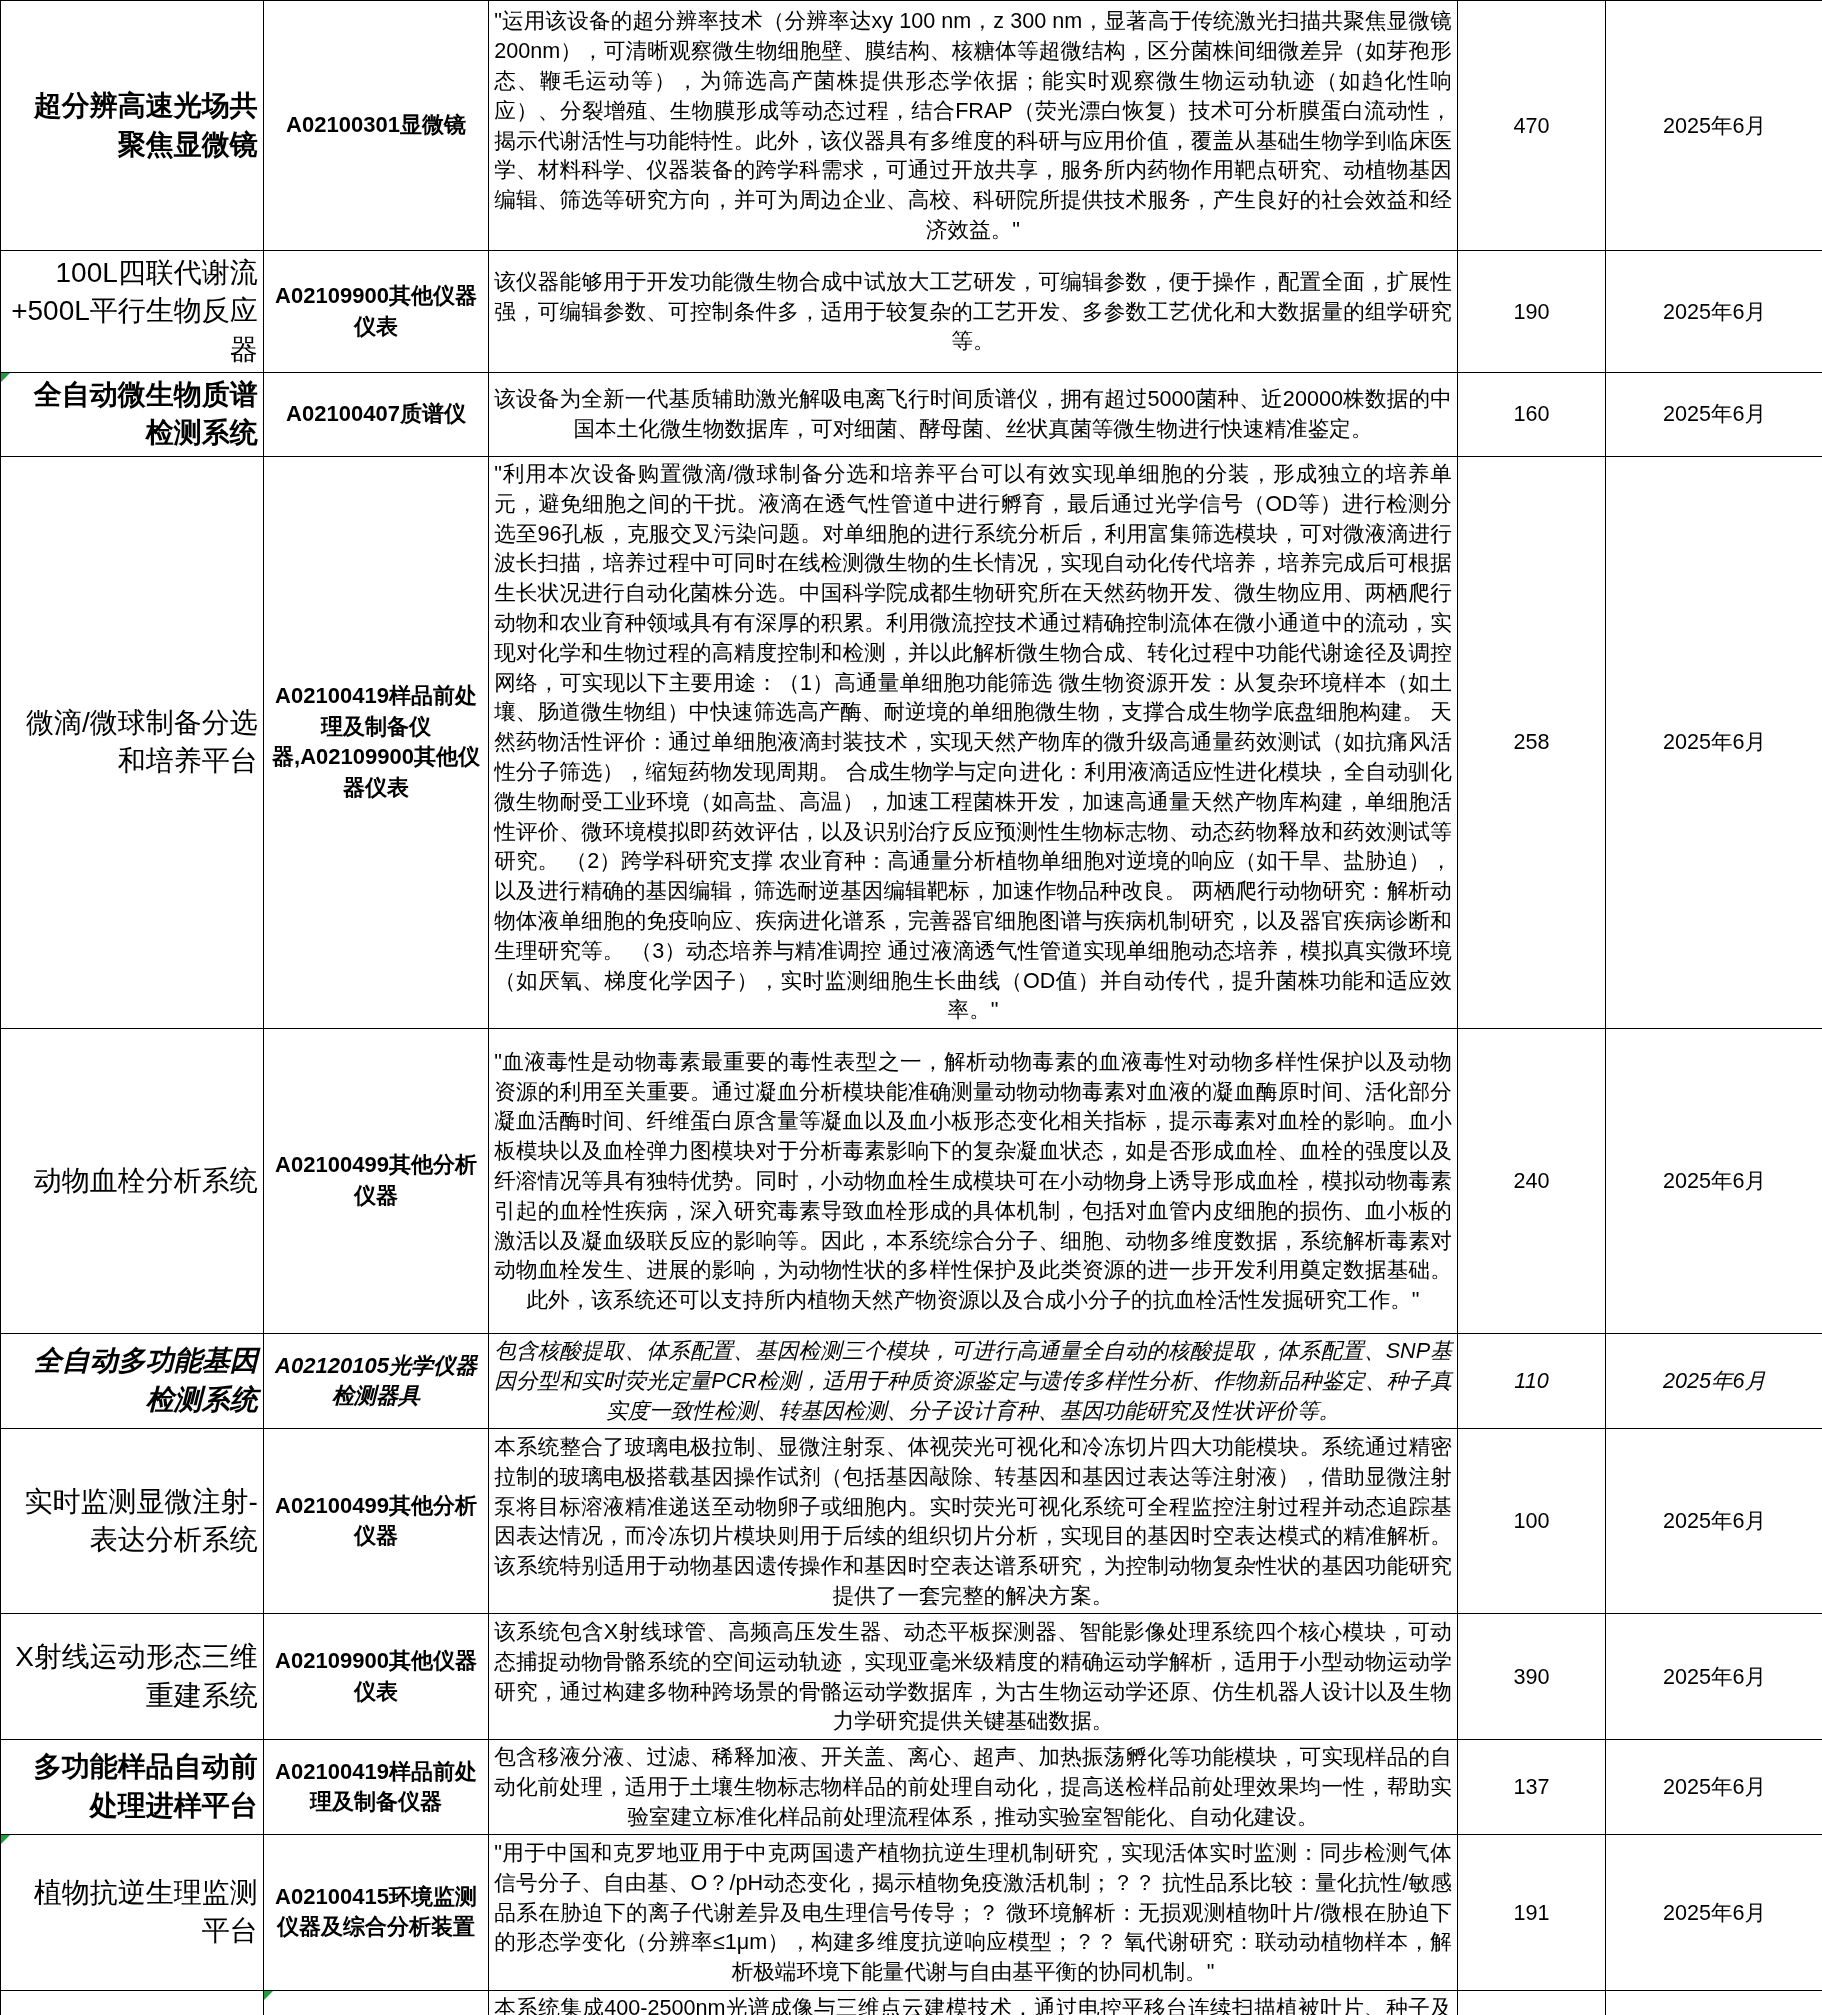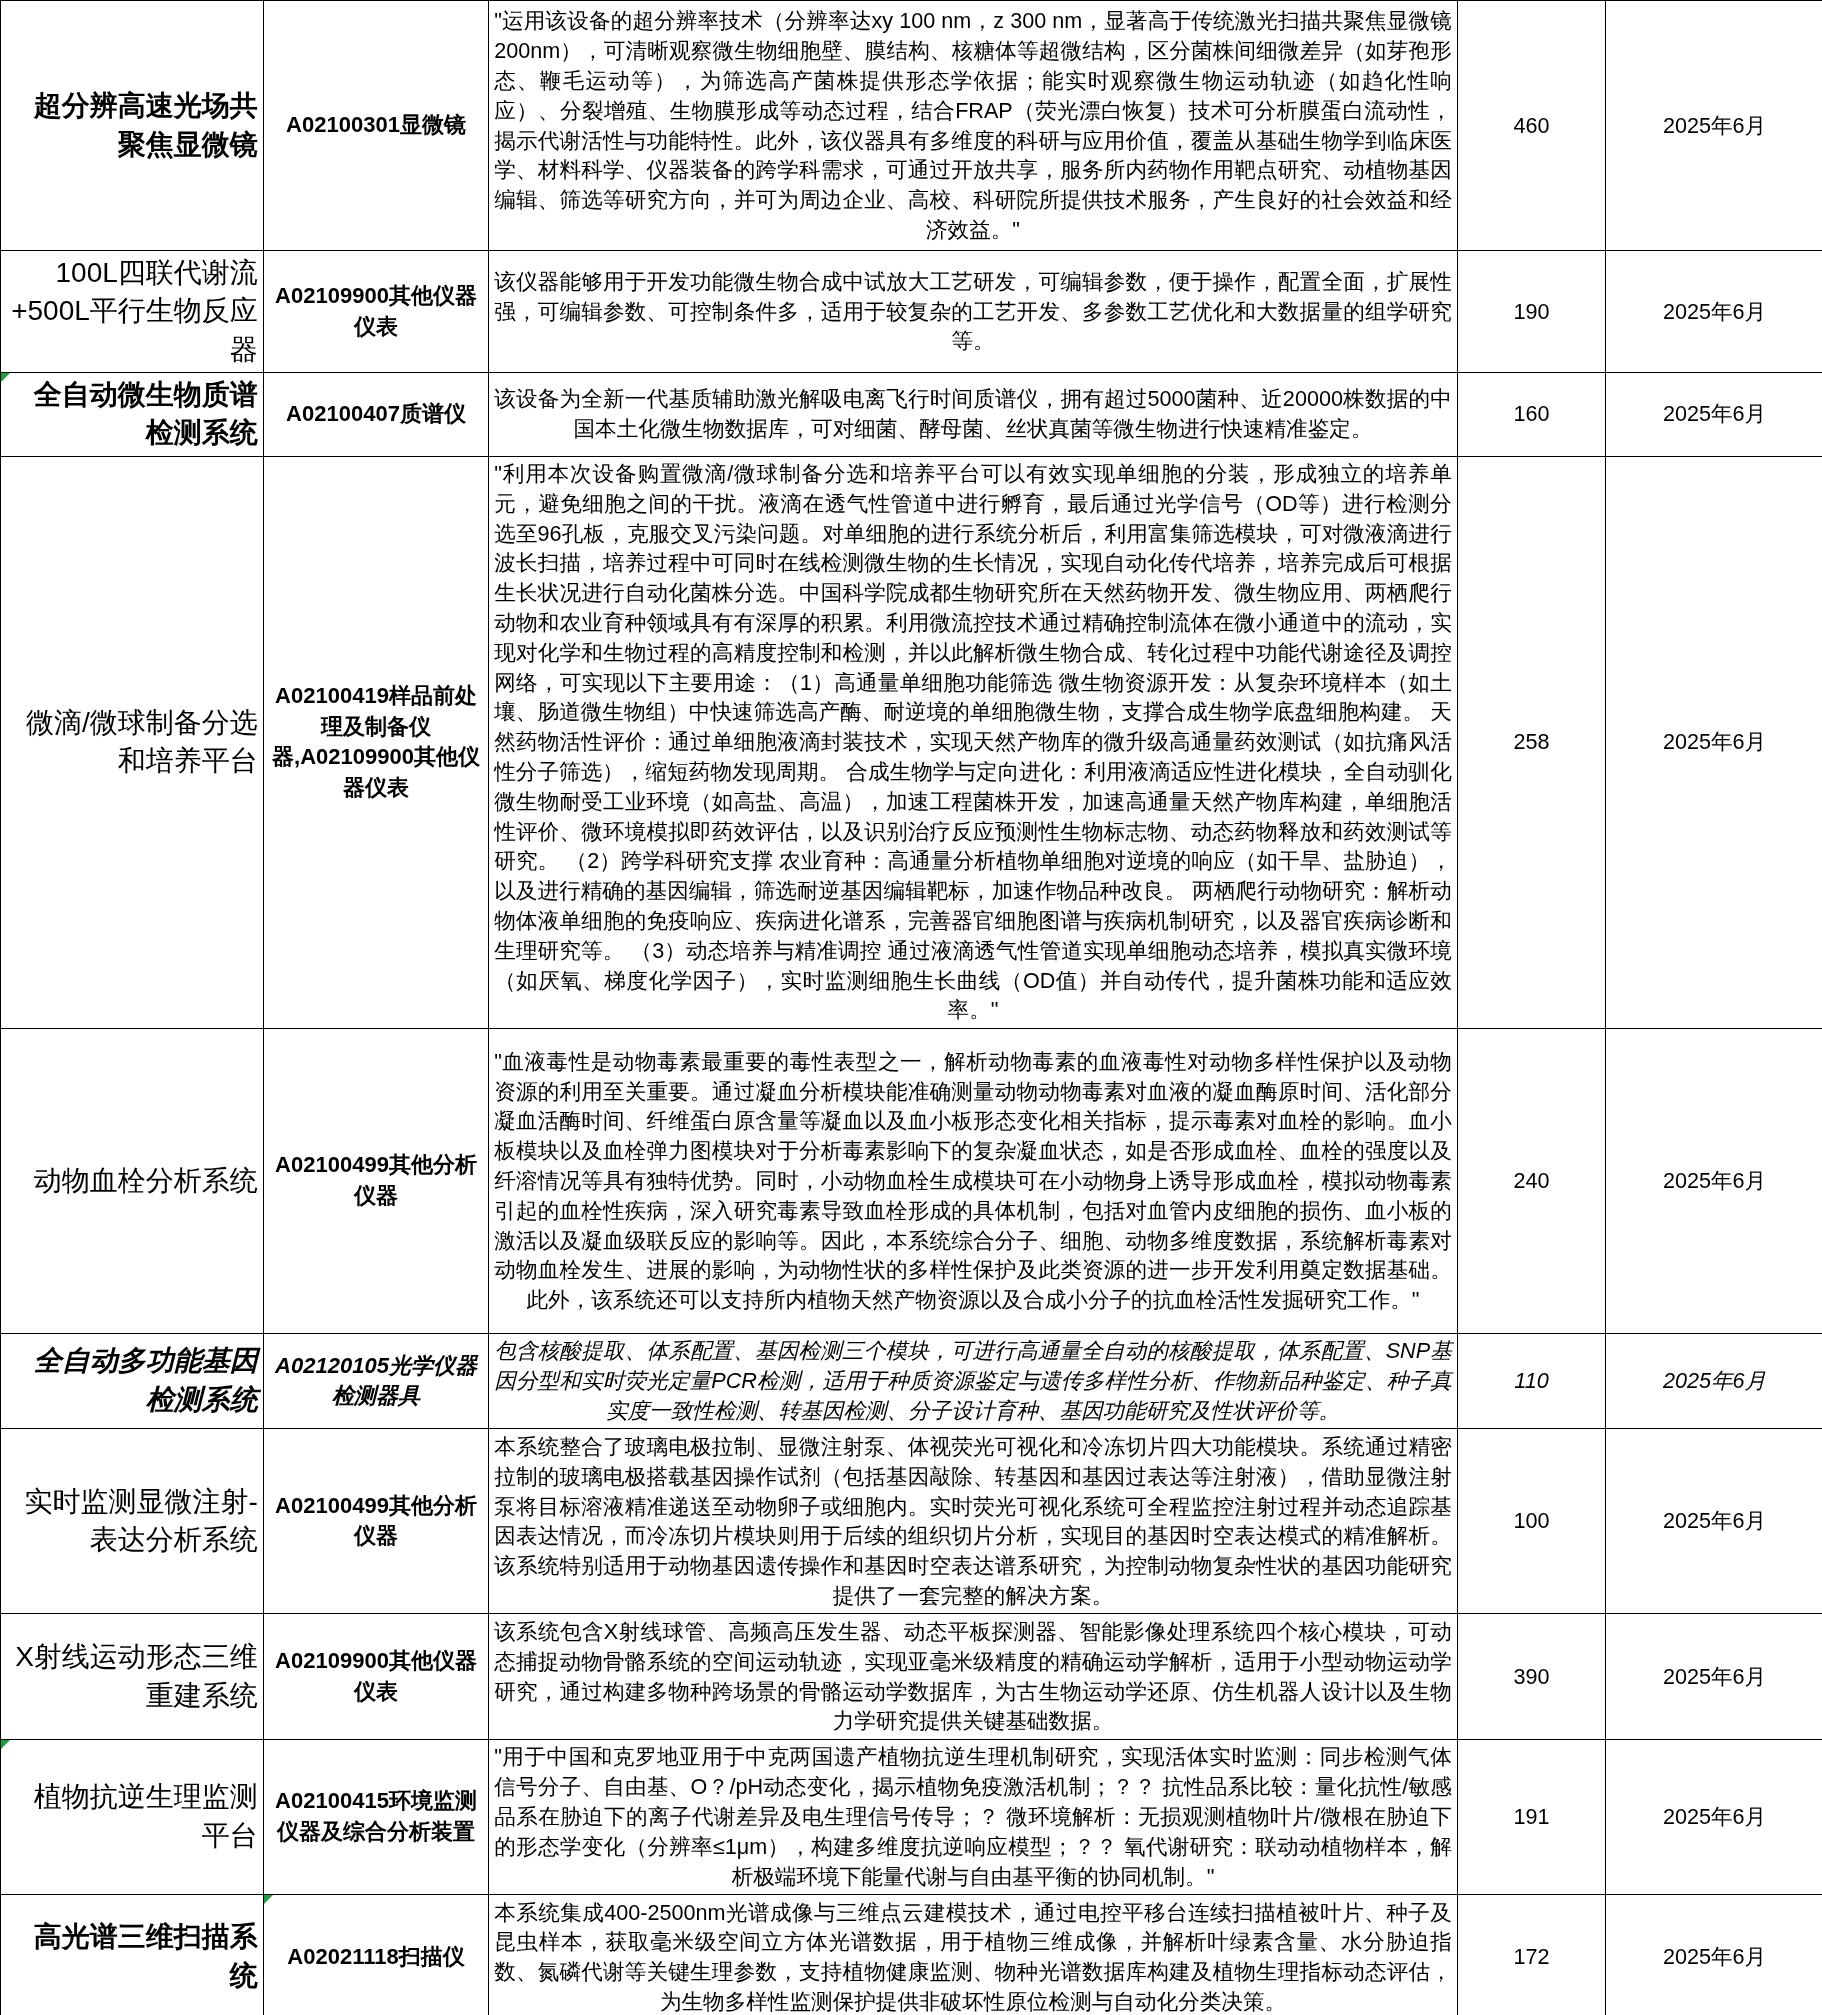--- a/index.html
+++ b/index.html
@@ -24,21 +24,21 @@
     <col style="width:225px">
     <col style="width:969px">
     <col style="width:148px">
     <col style="width:218px">
   </colgroup>
   <tbody id="table-body">
       <tr class="bold" style="height: 250px;">
         <td class="name">超分辨高速光场共聚焦显微镜</td>
         <td class="code">A02100301显微镜</td>
         <td class="desc">"运用该设备的超分辨率技术（分辨率达xy 100 nm，z 300 nm，显著高于传统激光扫描共聚焦显微镜200nm），可清晰观察微生物细胞壁、膜结构、核糖体等超微结构，区分菌株间细微差异（如芽孢形态、鞭毛运动等），为筛选高产菌株提供形态学依据；能实时观察微生物运动轨迹（如趋化性响应）、分裂增殖、生物膜形成等动态过程，结合FRAP（荧光漂白恢复）技术可分析膜蛋白流动性，揭示代谢活性与功能特性。此外，该仪器具有多维度的科研与应用价值，覆盖从基础生物学到临床医学、材料科学、仪器装备的跨学科需求，可通过开放共享，服务所内药物作用靶点研究、动植物基因编辑、筛选等研究方向，并可为周边企业、高校、科研院所提供技术服务，产生良好的社会效益和经济效益。"</td>
-        <td class="qty">460</td>
+        <td class="qty">470</td>
         <td class="date">2025年6月</td>
       </tr>
       <tr style="height: 83px;">
         <td class="name">100L四联代谢流+500L平行生物反应器</td>
         <td class="code">A02109900其他仪器仪表</td>
         <td class="desc">该仪器能够用于开发功能微生物合成中试放大工艺研发，可编辑参数，便于操作，配置全面，扩展性强，可编辑参数、可控制条件多，适用于较复杂的工艺开发、多参数工艺优化和大数据量的组学研究等。</td>
         <td class="qty">190</td>
         <td class="date">2025年6月</td>
       </tr>
       <tr class="bold" style="height: 59px;">
@@ -76,20 +76,27 @@
         <td class="qty">100</td>
         <td class="date">2025年6月</td>
       </tr>
       <tr style="height: 119px;">
         <td class="name">X射线运动形态三维重建系统</td>
         <td class="code">A02109900其他仪器仪表</td>
         <td class="desc">该系统包含X射线球管、高频高压发生器、动态平板探测器、智能影像处理系统四个核心模块，可动态捕捉动物骨骼系统的空间运动轨迹，实现亚毫米级精度的精确运动学解析，适用于小型动物运动学研究，通过构建多物种跨场景的骨骼运动学数据库，为古生物运动学还原、仿生机器人设计以及生物力学研究提供关键基础数据。</td>
         <td class="qty">390</td>
         <td class="date">2025年6月</td>
       </tr>
+      <tr class="bold" style="height: 86px;">
+        <td class="name">多功能样品自动前处理进样平台</td>
+        <td class="code">A02100419样品前处理及制备仪器</td>
+        <td class="desc">包含移液分液、过滤、稀释加液、开关盖、离心、超声、加热振荡孵化等功能模块，可实现样品的自动化前处理，适用于土壤生物标志物样品的前处理自动化，提高送检样品前处理效果均一性，帮助实验室建立标准化样品前处理流程体系，推动实验室智能化、自动化建设。</td>
+        <td class="qty">137</td>
+        <td class="date">2025年6月</td>
+      </tr>
       <tr style="height: 150px;">
         <td class="name">植物抗逆生理监测平台<span class="corner-marker" style="border-top-color: rgb(30, 158, 62);"></span></td>
         <td class="code">A02100415环境监测仪器及综合分析装置</td>
         <td class="desc">"用于中国和克罗地亚用于中克两国遗产植物抗逆生理机制研究，实现活体实时监测：同步检测气体信号分子、自由基、O？/pH动态变化，揭示植物免疫激活机制；？？ 抗性品系比较：量化抗性/敏感品系在胁迫下的离子代谢差异及电生理信号传导；？ 微环境解析：无损观测植物叶片/微根在胁迫下的形态学变化（分辨率≤1μm），构建多维度抗逆响应模型；？？ 氧代谢研究：联动动植物样本，解析极端环境下能量代谢与自由基平衡的协同机制。"</td>
         <td class="qty">191</td>
         <td class="date">2025年6月</td>
       </tr>
       <tr class="bold" style="height: 122px;">
         <td class="name">高光谱三维扫描系统</td>
         <td class="code">A02021118扫描仪<span class="corner-marker" style="border-top-color: rgb(30, 158, 62);"></span></td>

